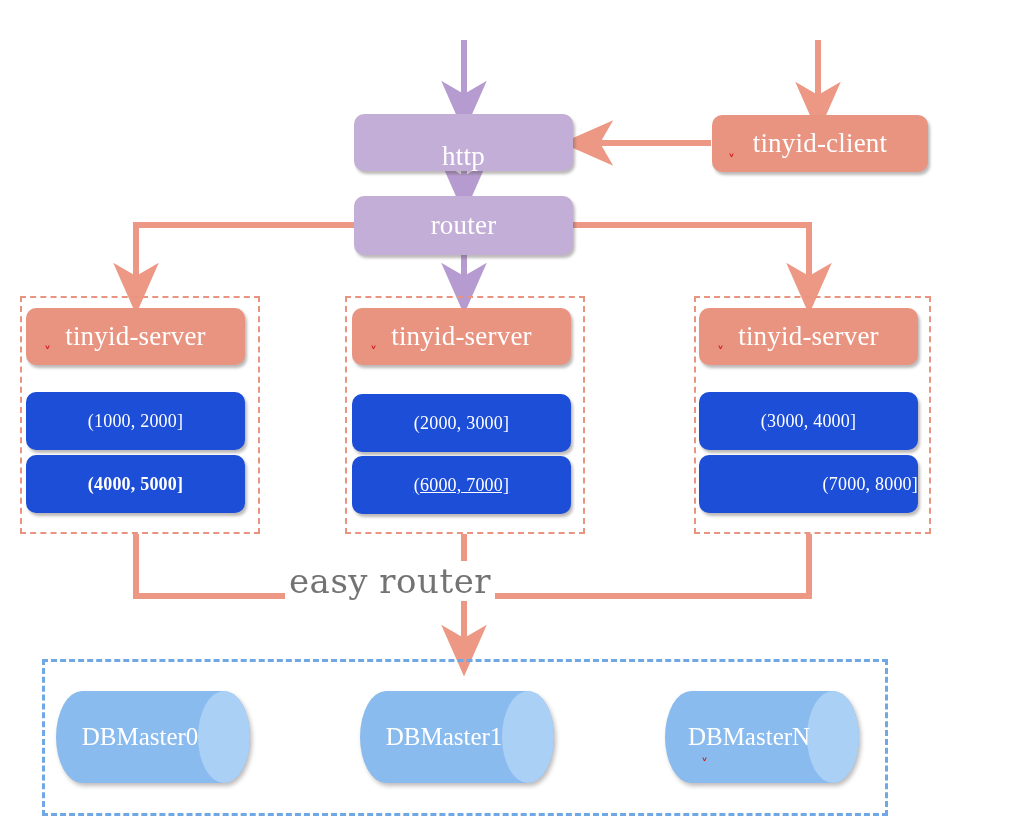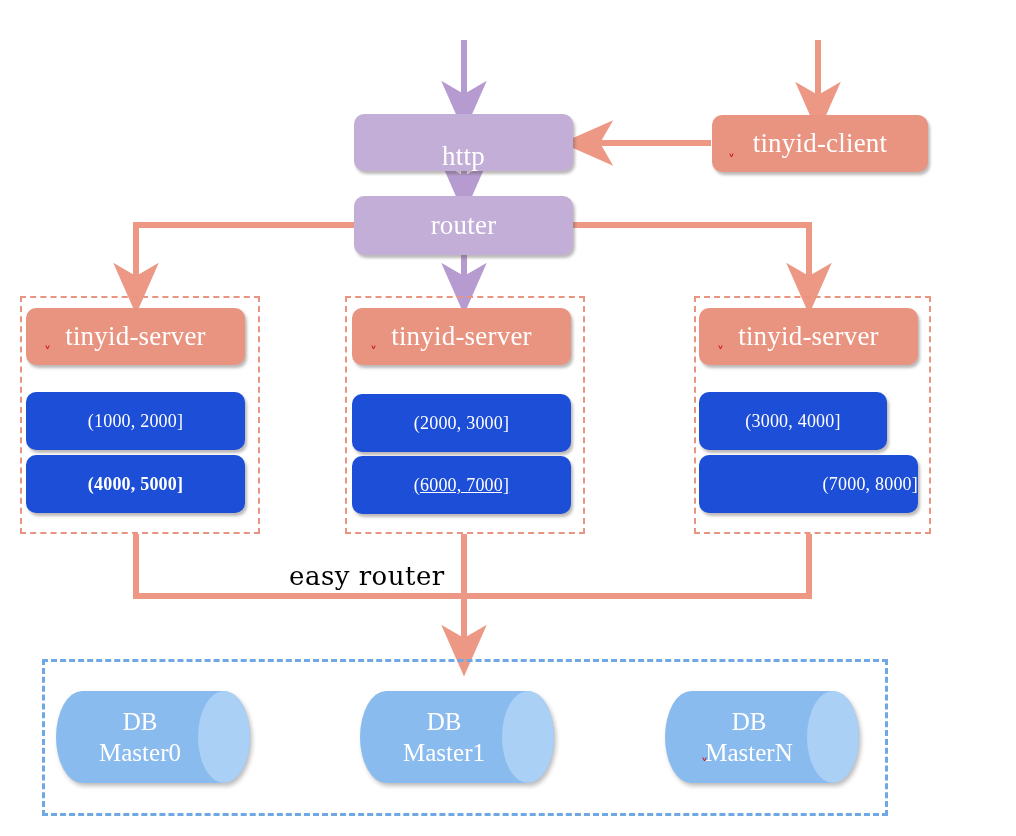--- a/index.html
+++ b/index.html
@@ -87,35 +87,35 @@
     height: 100%;
     background: #abd0f5;
     border-radius: 50%;
   }
   .cyl-label {
     position: absolute;
     left: 0; top: 0;
     width: 100%;
     height: 100%;
     display: flex;
-    flex-direction: column;
+    flex-direction: row;
     align-items: center;
     justify-content: center;
     color: #ffffff;
     font-size: 25px;
     line-height: 1.25;
     text-align: center;
     padding-right: 26px;
     box-sizing: border-box;
     user-select: none;
   }
   .edge-label {
     position: absolute;
-    color: #000000;
-    font-size: 26px;
+    color: #737373;
+    font-size: 34px;
     font-family: "DejaVu Serif", "Liberation Serif", serif;
     font-weight: 400;
     white-space: nowrap;
     letter-spacing: 0.5px;
     background: #ffffff;
     padding: 0 4px;
     user-select: none;
   }
   .spell-mark {
     position: absolute;
@@ -200,21 +200,21 @@
   <div class="node blue" style="left:352px; top:456px; width:219px; height:58px;text-decoration:underline;">
     <span>(6000, 7000]</span>
   </div>
 
   <div class="group" style="left:694px; top:296px; width:237px; height:238px;"></div>
 
   <div class="node salmon" style="left:699px; top:308px; width:219px; height:57px;">
     <span>tinyid-server</span>
     <span class="spell-mark" style="left:18px; top:37px;">˅</span>
   </div>
-  <div class="node blue" style="left:699px; top:392px; width:188px; height:58px;">
+  <div class="node blue" style="left:699px; top:392px; width:219px; height:58px;">
     <span>(3000, 4000]</span>
   </div>
   <div class="node blue" style="left:699px; top:455px; width:219px; height:58px;justify-content:flex-end;">
     <span>(7000, 8000]</span>
   </div>
 
   <div class="edge-label" style="left:285px; top:561px;">easy router</div>
 
   <div class="db-group" style="left:42px; top:659px; width:846px; height:157px;"></div>
 

